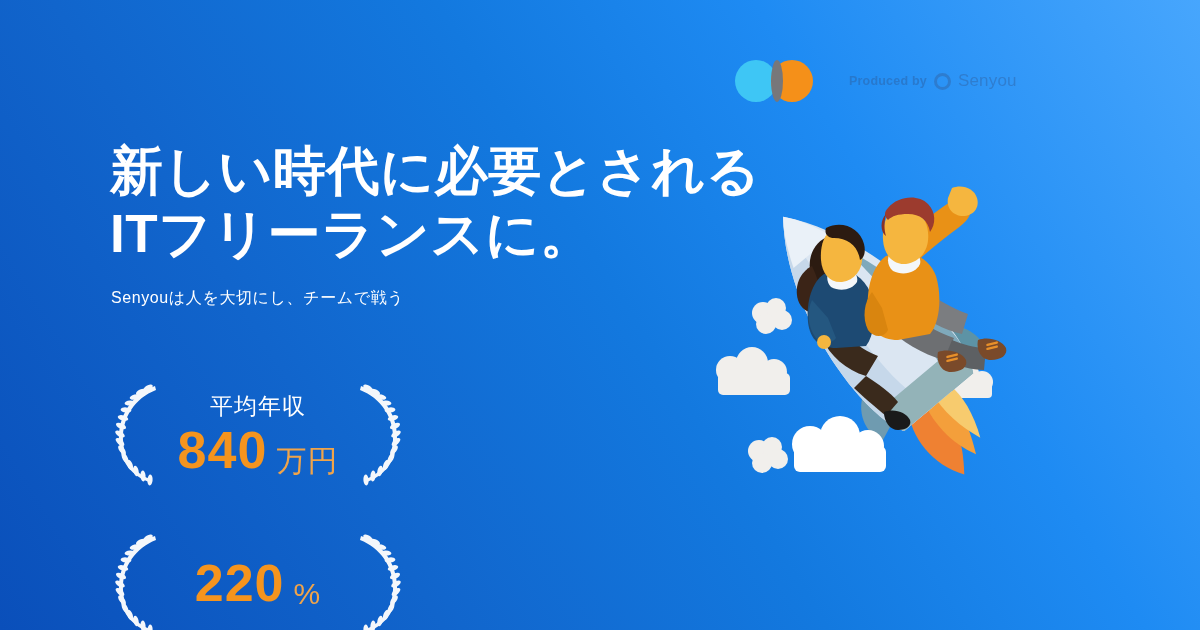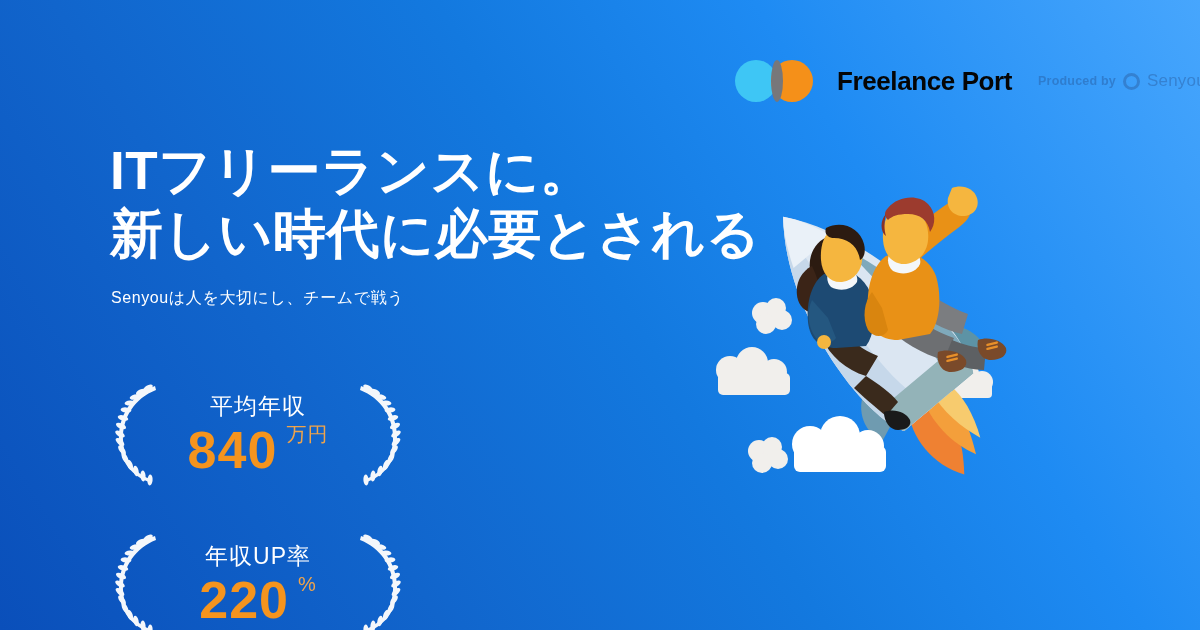--- a/index.html
+++ b/index.html
@@ -69,58 +69,57 @@
   .wreath.right{ right:4px; transform:scaleX(-1); }
   .stat-body{
     position:absolute; left:52px; right:52px; top:0; bottom:0;
     display:flex; flex-direction:column; align-items:center;
     justify-content:center; gap:2px;
   }
   .stat-label{
     color:#ffffff; font-size:23px; letter-spacing:1px; white-space:nowrap;
   }
   .stat-value{
-    display:flex; align-items:flex-start; gap:9px; white-space:nowrap;
+    display:flex; align-items:flex-end; gap:9px; white-space:nowrap;
   }
   .stat-num{
     color:#f5941e; font-size:52px; font-weight:bold; letter-spacing:1px;
     line-height:1;
   }
   .stat-unit{
-    color:#f0a44a; font-size:20px; letter-spacing:1px; line-height:1;
+    color:#f0a44a; font-size:30px; letter-spacing:1px; line-height:1;
   }
   
   .illus{ position:absolute; left:700px; top:150px; width:420px; height:360px; }
   .illus svg{ display:block; width:100%; height:100%; overflow:visible; }
 </style>
 </head>
 <body>
 
 <div class="stage">
 
   <div class="brandbar">
 
     <div class="venn">
       <span class="c c-blue"></span>
       <span class="c c-orange"></span>
       <span class="c-mix" style="position:absolute;top:0;left:36px;width:12px;height:42px;background:#77777a;clip-path:ellipse(50% 50% at 50% 50%);"></span>
     </div>
 
-    <div class="brandname">Freelance Port</div>
 
     <div class="producedby">
       <span class="ptxt">Produced by</span>
       <span class="ring"></span>
       <span class="stxt">Senyou</span>
     </div>
   </div>
 
   <div class="headline">
+    <div>新しい時代に必要とされる</div>
     <div>ITフリーランスに。</div>
-    <div>新しい時代に必要とされる</div>
   </div>
 
   <div class="subtitle">Senyouは人を大切にし、チームで戦う</div>
 
   <div class="stats">
 
     <div class="stat">
       <svg class="wreath left" viewBox="0 0 48 110">
         <g fill="#f4f7fb">
           <path d="M43 8 C20 16 6 38 7 62 C8 84 20 99 40 105 L38 101 C22 95 12 81 11 62 C10 40 23 20 44 12 Z"></path>
@@ -213,21 +212,20 @@
             <ellipse cx="10" cy="72" rx="5.4" ry="2.6" transform="rotate(52 10 72)"></ellipse>
             <ellipse cx="13" cy="80" rx="5.4" ry="2.6" transform="rotate(62 13 80)"></ellipse>
             <ellipse cx="18" cy="87" rx="5.4" ry="2.6" transform="rotate(70 18 87)"></ellipse>
             <ellipse cx="24" cy="93" rx="5.4" ry="2.6" transform="rotate(78 24 93)"></ellipse>
             <ellipse cx="31" cy="98" rx="5.4" ry="2.6" transform="rotate(86 31 98)"></ellipse>
             <ellipse cx="38" cy="102" rx="5.4" ry="2.6" transform="rotate(94 38 102)"></ellipse>
           </g>
         </g>
       </svg>
       <div class="stat-body">
-        <div class="stat-label">年収UP率</div>
         <div class="stat-value">
           <span class="stat-num">220</span>
           <span class="stat-unit">%</span>
         </div>
       </div>
     </div>
   </div>
 
   <div class="illus">
     <svg viewBox="0 0 420 360">

